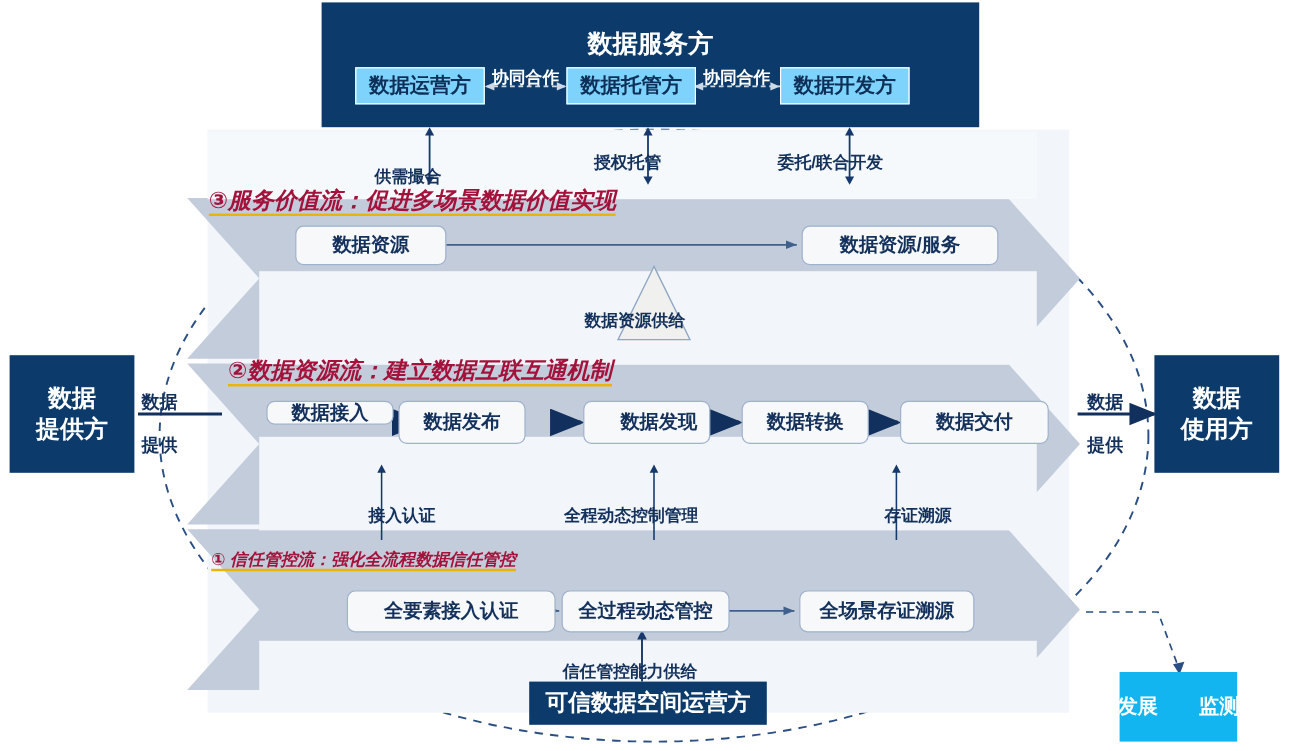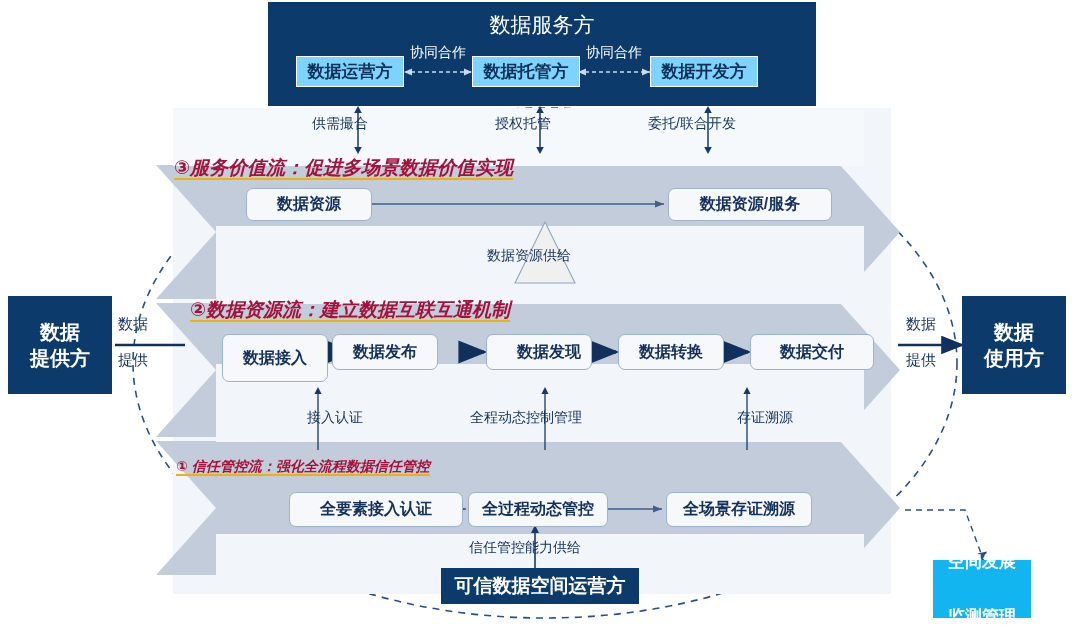--- a/index.html
+++ b/index.html
@@ -1,29 +1,29 @@
 <!DOCTYPE html>
 <html><head>
 <meta charset="utf-8">
 <style>
   html,body{margin:0;padding:0;background:#ffffff;}
   body{width:1080px;height:626px;font-family:"Liberation Sans","DejaVu Sans",sans-serif;overflow:hidden;}
   #stage{position:relative;width:1080px;height:626px;background:#ffffff;}
   #stage svg{position:absolute;left:0;top:0;}
-  .lbl{position:absolute;color:#14315c;font-weight:normal;white-space:nowrap;line-height:1.05;}
+  .lbl{position:absolute;color:#14315c;font-weight:bold;white-space:nowrap;line-height:1.05;margin-top:12px;}
   .wbox{position:absolute;background:#f7f8fa;border:1px solid #9fb2cc;border-radius:7px;
         display:flex;align-items:center;justify-content:center;color:#14315c;font-weight:bold;
         white-space:nowrap;box-sizing:border-box;}
   .navybox{position:absolute;background:#0b3a6b;display:flex;align-items:center;justify-content:center;
         color:#ffffff;font-weight:bold;white-space:nowrap;box-sizing:border-box;}
   .whitebox{position:absolute;background:#7dd3fc;border:1px solid #ffffff;display:flex;align-items:center;
         justify-content:center;color:#0e2f57;font-weight:bold;white-space:nowrap;box-sizing:border-box;}
   .redtitle{position:absolute;color:#a4123b;font-weight:bold;font-style:italic;white-space:nowrap;
         border-bottom:2px solid #eab308;line-height:1.0;padding-bottom:1px;}
-  .cyanbox{position:absolute;background:#12b5f0;display:flex;flex-direction:column;align-items:center;
+  .cyanbox{position:absolute;background:#12b5f0;display:flex;align-items:center;
         justify-content:center;color:#ffffff;font-weight:bold;white-space:nowrap;box-sizing:border-box;
         line-height:1.25;gap:34px;}
   .stack{display:flex;flex-direction:column;align-items:center;justify-content:center;line-height:1.3;}
 </style>
 </head>
 <body>
 
 <div id="stage">
 
   <svg width="1080" height="626" viewBox="0 0 1080 626">
@@ -117,35 +117,35 @@
   <div class="whitebox" style="left:472px;top:56px;width:108px;height:31px;font-size:17px;">
     <span>数据托管方</span>
   </div>
   <div class="whitebox" style="left:650px;top:56px;width:108px;height:31px;font-size:17px;">
     <span>数据开发方</span>
   </div>
 
   <div class="lbl" style="left:404px;top:45px;width:68px;text-align:center;font-size:14px;color:#ffffff;">协同合作</div>
   <div class="lbl" style="left:580px;top:45px;width:68px;text-align:center;font-size:14px;color:#ffffff;">协同合作</div>
 
-  <div class="lbl" style="left:312px;top:116px;font-size:14px;text-align:center;">供需撮合</div>
+  <div class="lbl" style="left:312px;top:128px;font-size:14px;text-align:center;">供需撮合</div>
   <div class="lbl" style="left:495px;top:116px;font-size:14px;">授权托管</div>
   <div class="lbl" style="left:648px;top:116px;font-size:14px;">委托/联合开发</div>
 
   <div class="redtitle" style="left:174px;top:158px;font-size:19px;">③服务价值流：促进多场景数据价值实现</div>
   <div class="wbox" style="left:246px;top:188px;width:126px;height:33px;font-size:16px;">
     <span>数据资源</span>
   </div>
   <div class="wbox" style="left:668px;top:188px;width:164px;height:33px;font-size:16px;">
     <span>数据资源/服务</span>
   </div>
   <div class="lbl" style="left:487px;top:248px;font-size:14px;">数据资源供给</div>
 
   <div class="redtitle" style="left:190px;top:300px;font-size:19px;">②数据资源流：建立数据互联互通机制</div>
-  <div class="wbox" style="left:222px;top:334px;width:106px;height:48px;font-size:16px;">
+  <div class="wbox" style="left:222px;top:334px;width:106px;height:20px;font-size:16px;">
     <span>数据接入</span>
   </div>
   <div class="wbox" style="left:332px;top:334px;width:106px;height:36px;font-size:16px;">
     <span>数据发布</span>
   </div>
   <div class="wbox" style="left:486px;top:334px;width:106px;height:36px;font-size:16px;padding-left:20px;">
     <span>数据发现</span>
   </div>
   <div class="wbox" style="left:618px;top:334px;width:106px;height:36px;font-size:16px;">
     <span>数据转换</span>

